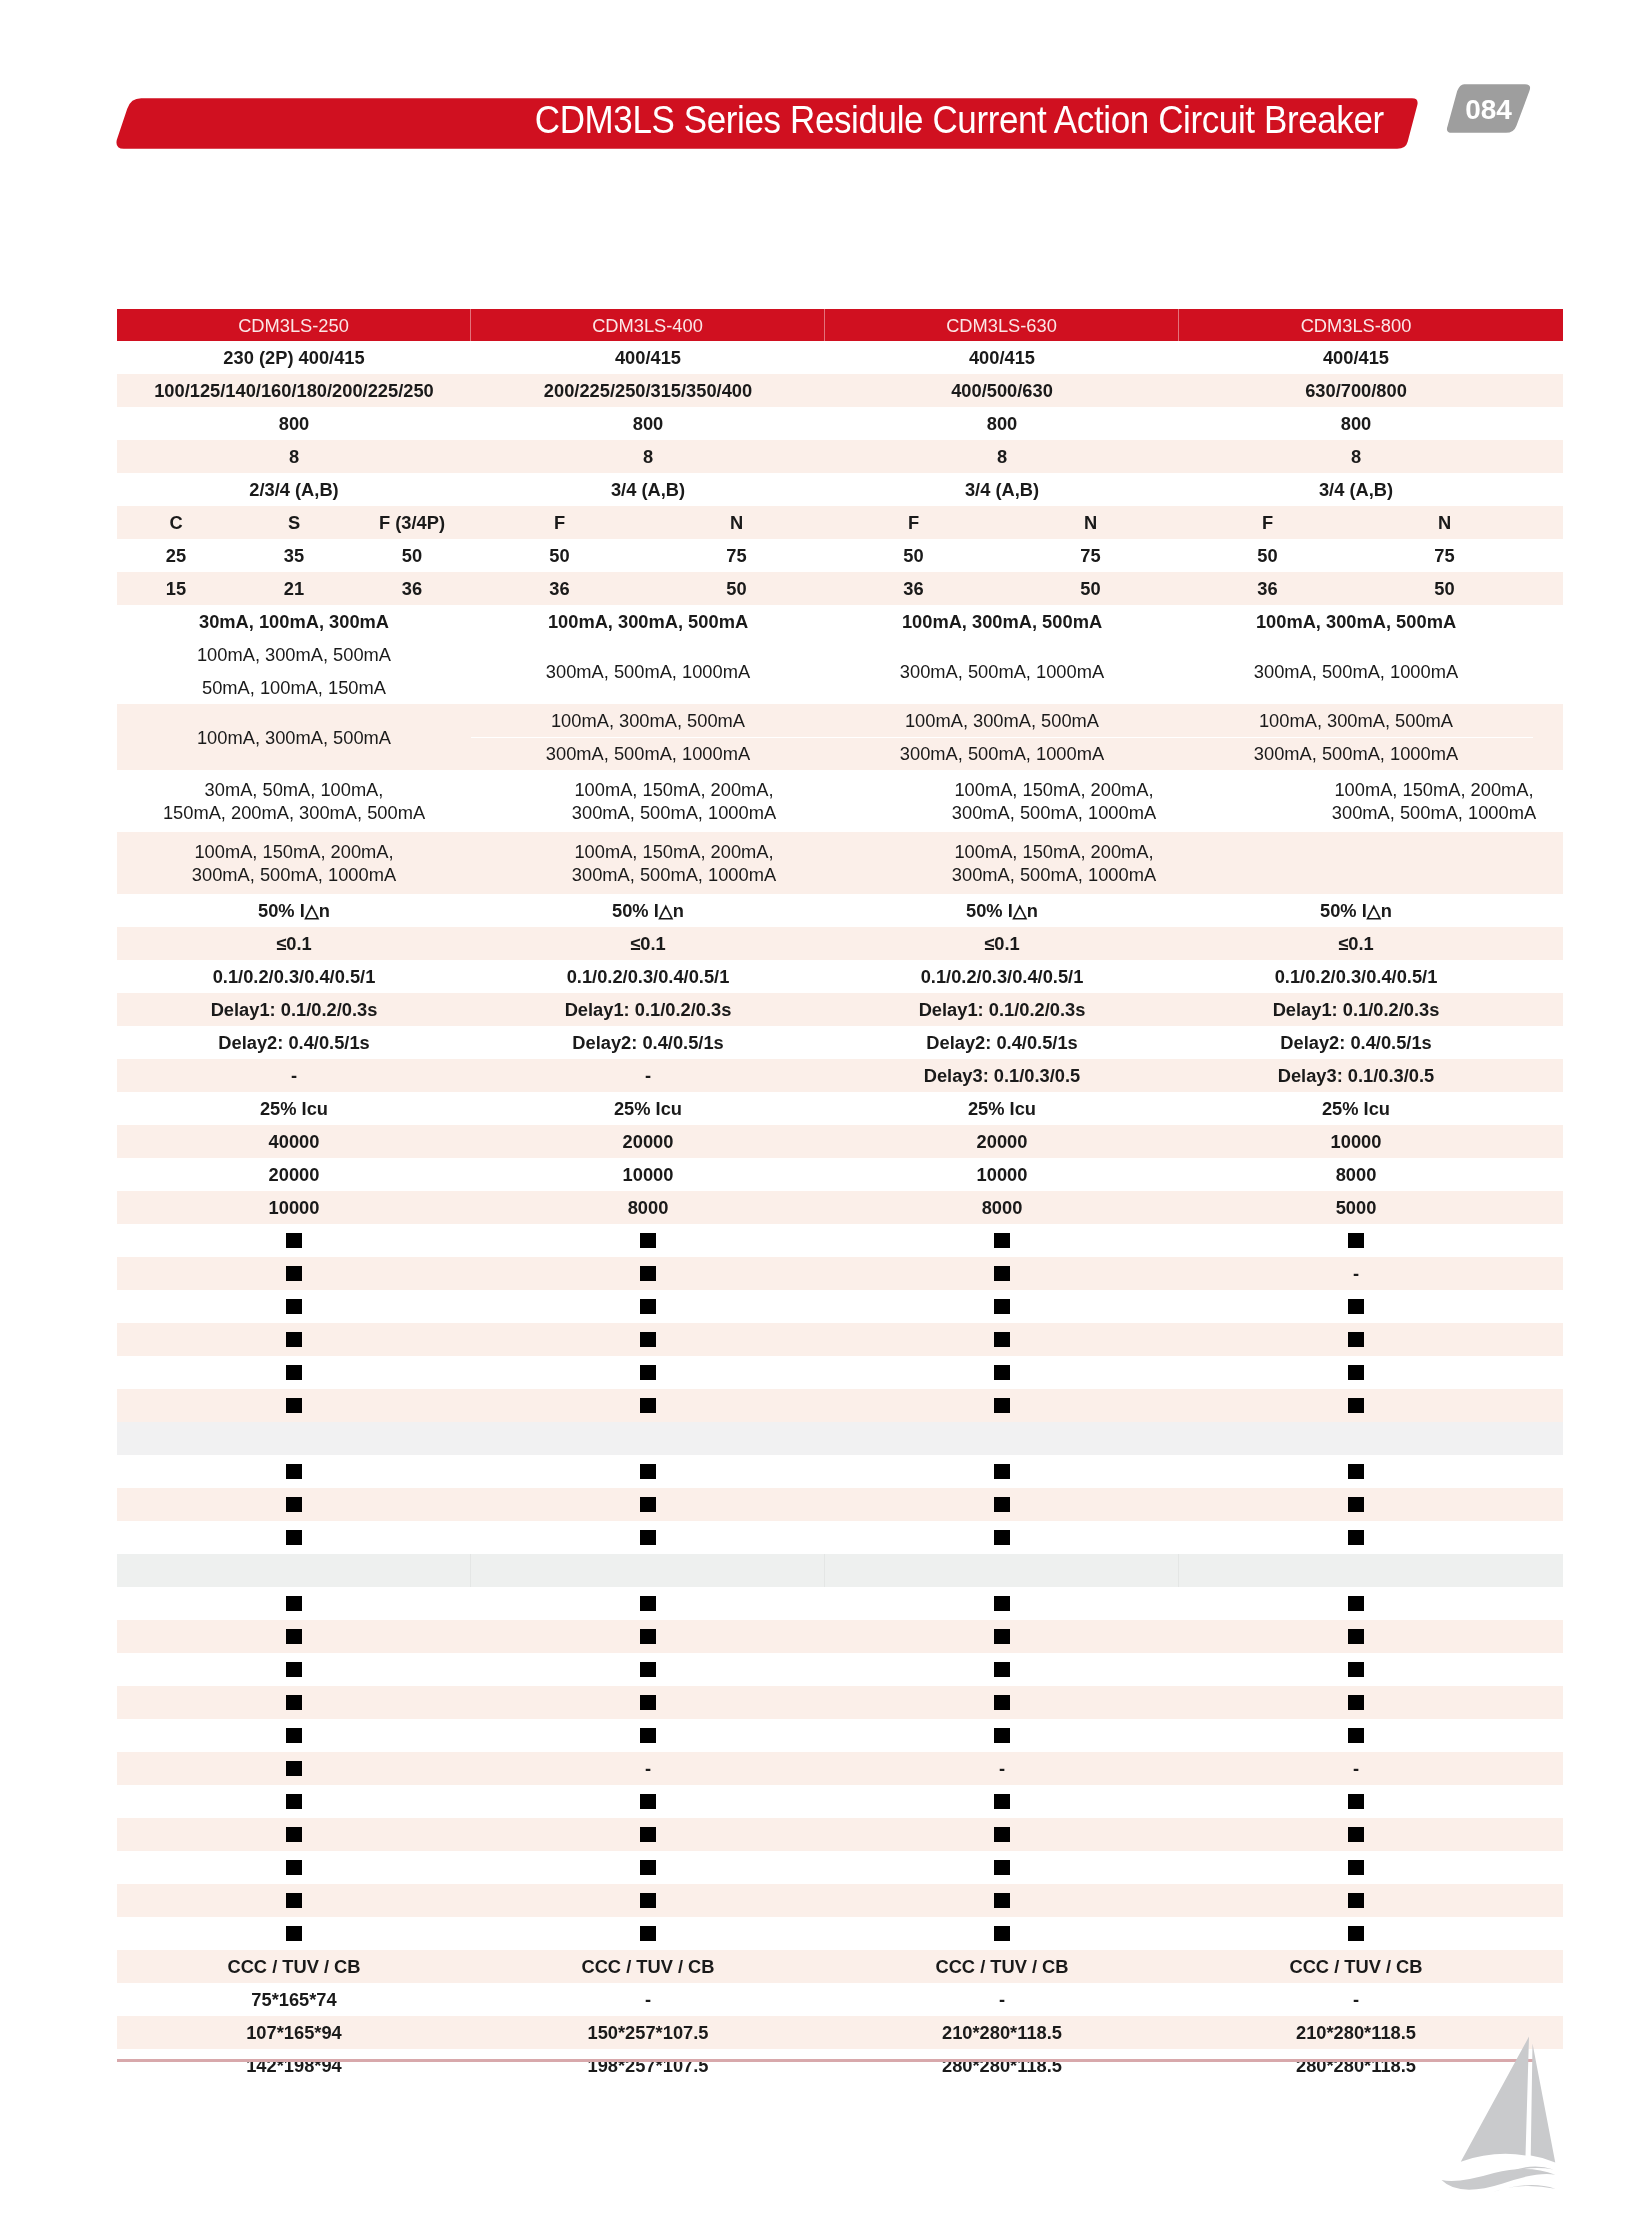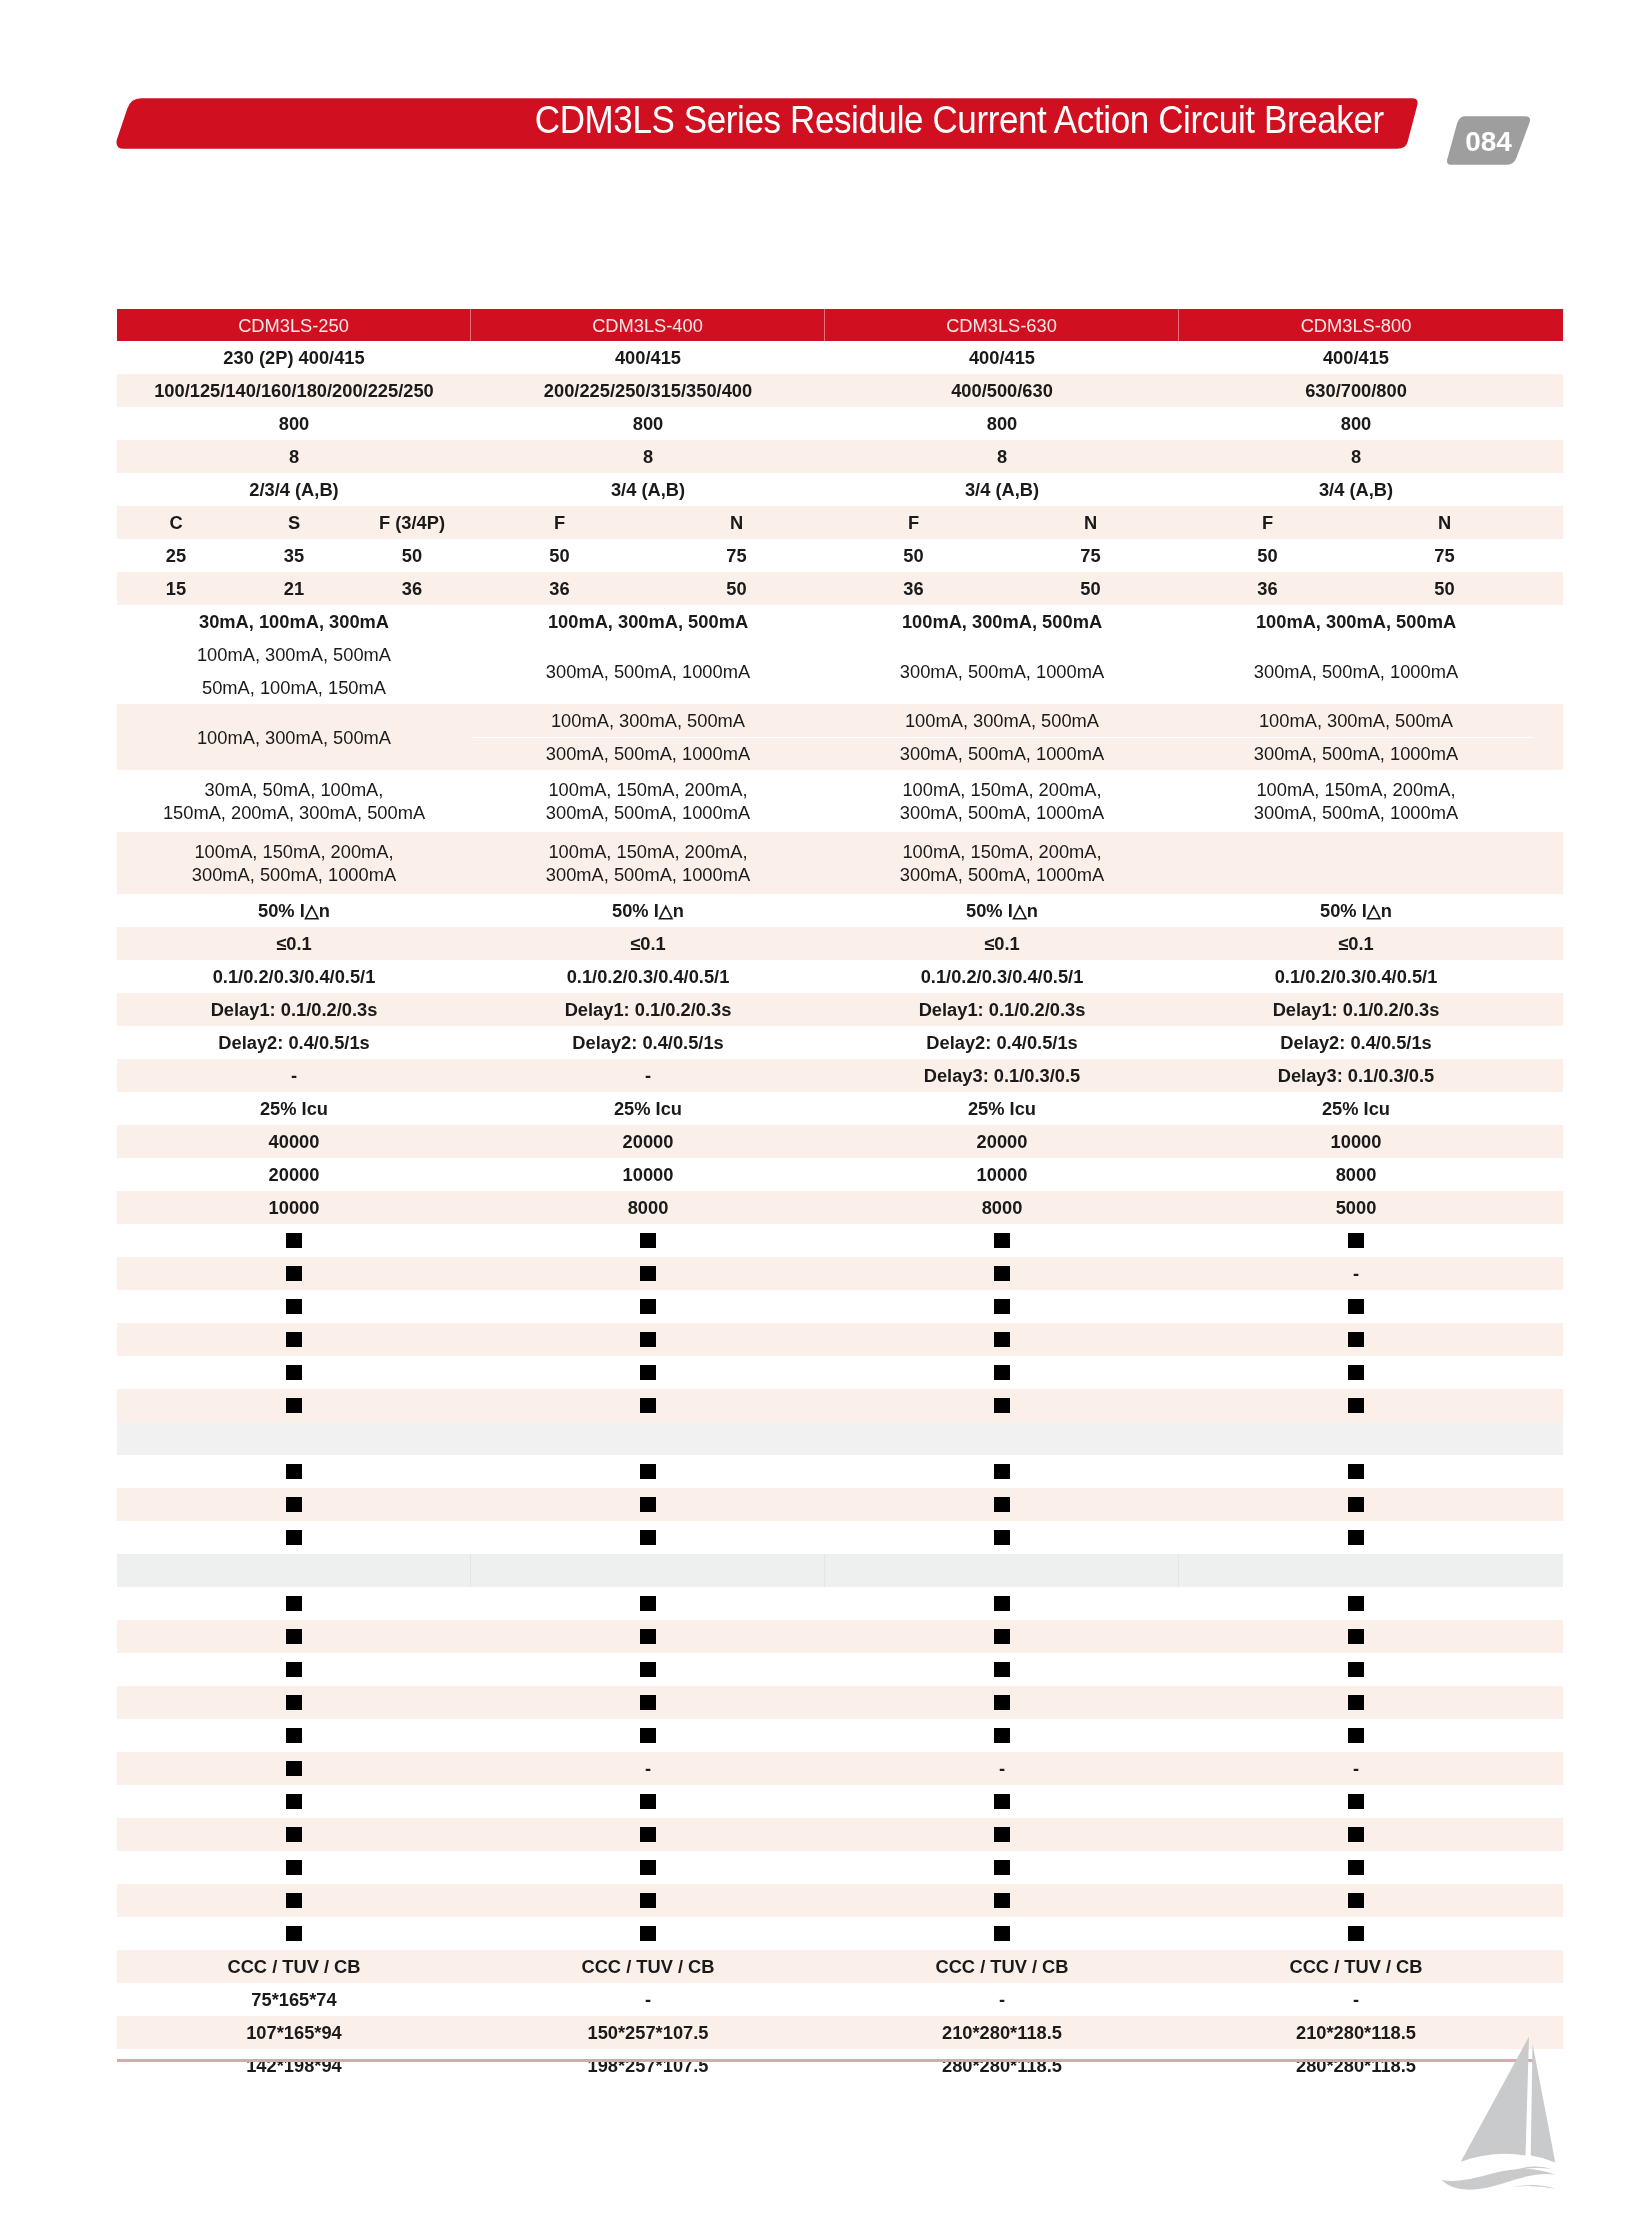--- a/index.html
+++ b/index.html
@@ -2,21 +2,21 @@
 <html style="font-size:14px"><head>
 <meta charset="utf-8">
 <style>
   html, body { margin:0; padding:0; }
   body { width:1647px; height:2236px; background:#ffffff; position:relative; overflow:hidden;
          font-family:"Liberation Sans", sans-serif; color:#1a1a1a; }
   .banner { position:absolute; left:115px; top:98px; width:1304px; height:51px; }
   .banner svg { position:absolute; left:0; top:0; }
   .banner-title { position:absolute; right:35px; top:0; height:44px; line-height:44px; color:#ffffff;
                   font-size:38px; letter-spacing:-0.4px; transform:scaleX(0.92); transform-origin:right center; white-space:nowrap; }
-  .page-badge { position:absolute; left:1445px; top:116px; width:87px; height:49px; }
+  .page-badge { position:absolute; left:1445px; top:84px; width:87px; height:49px; }
   .page-badge svg { position:absolute; left:0; top:0; }
   .page-num { position:absolute; left:0; top:0; width:87px; height:49px; line-height:51px; text-align:center;
               color:#ffffff; font-weight:bold; font-size:28px; }
   .spec-table { position:absolute; left:117px; top:309px; width:1418px; }
   .row { display:flex; width:1446px; }
   .row.pink { background:#fbefe9; }
   .row.white { background:#ffffff; }
   .row.gray { background:#f1f1f2; }
   .row.gray2 { background:#eef0ef; }
   .row.header { background:#d01020; height:32px; }
@@ -29,21 +29,21 @@
   .gray2 .cell { border-right:0.9px solid #e4e6e5; }
   .gray2 .cell:last-child { border-right:none; }
   .stack { display:flex; flex-direction:column; width:100%; height:100%; }
   .stack .half { flex:1 1 0; display:flex; align-items:center; justify-content:center; }
   .stack .half.sep { border-bottom:0.9px solid #ffffff; }
   .sq { display:inline-block; width:15.7px; height:15.7px; background:#000; }
   .bottom-rule { position:absolute; left:117px; top:2059px; width:1418px; height:2.6px; background:#d8a8ab; }
   .logo { position:absolute; left:1424px; top:2026px; width:140px; height:175px; }
   .r38 { height:33px;font-weight:bold; }
   .r75 { height:66px; }
-  .r70 { height:62px; }
+  .r70 { height:62px;gap:26px; }
 </style>
 </head>
 <body>
 
 <div class="banner">
   <svg width="1304" height="51" viewBox="0 0 1493 58">
     <path d="M30 0 H1485 Q1493 0 1491 8 L1480 50 Q1478 58 1468 58 H10 Q0 58 2 48 L14 12 Q18 0 30 0 Z" fill="#d01020"></path>
   </svg>
   <div class="banner-title">CDM3LS Series Residule Current Action Circuit Breaker</div>
 </div>

